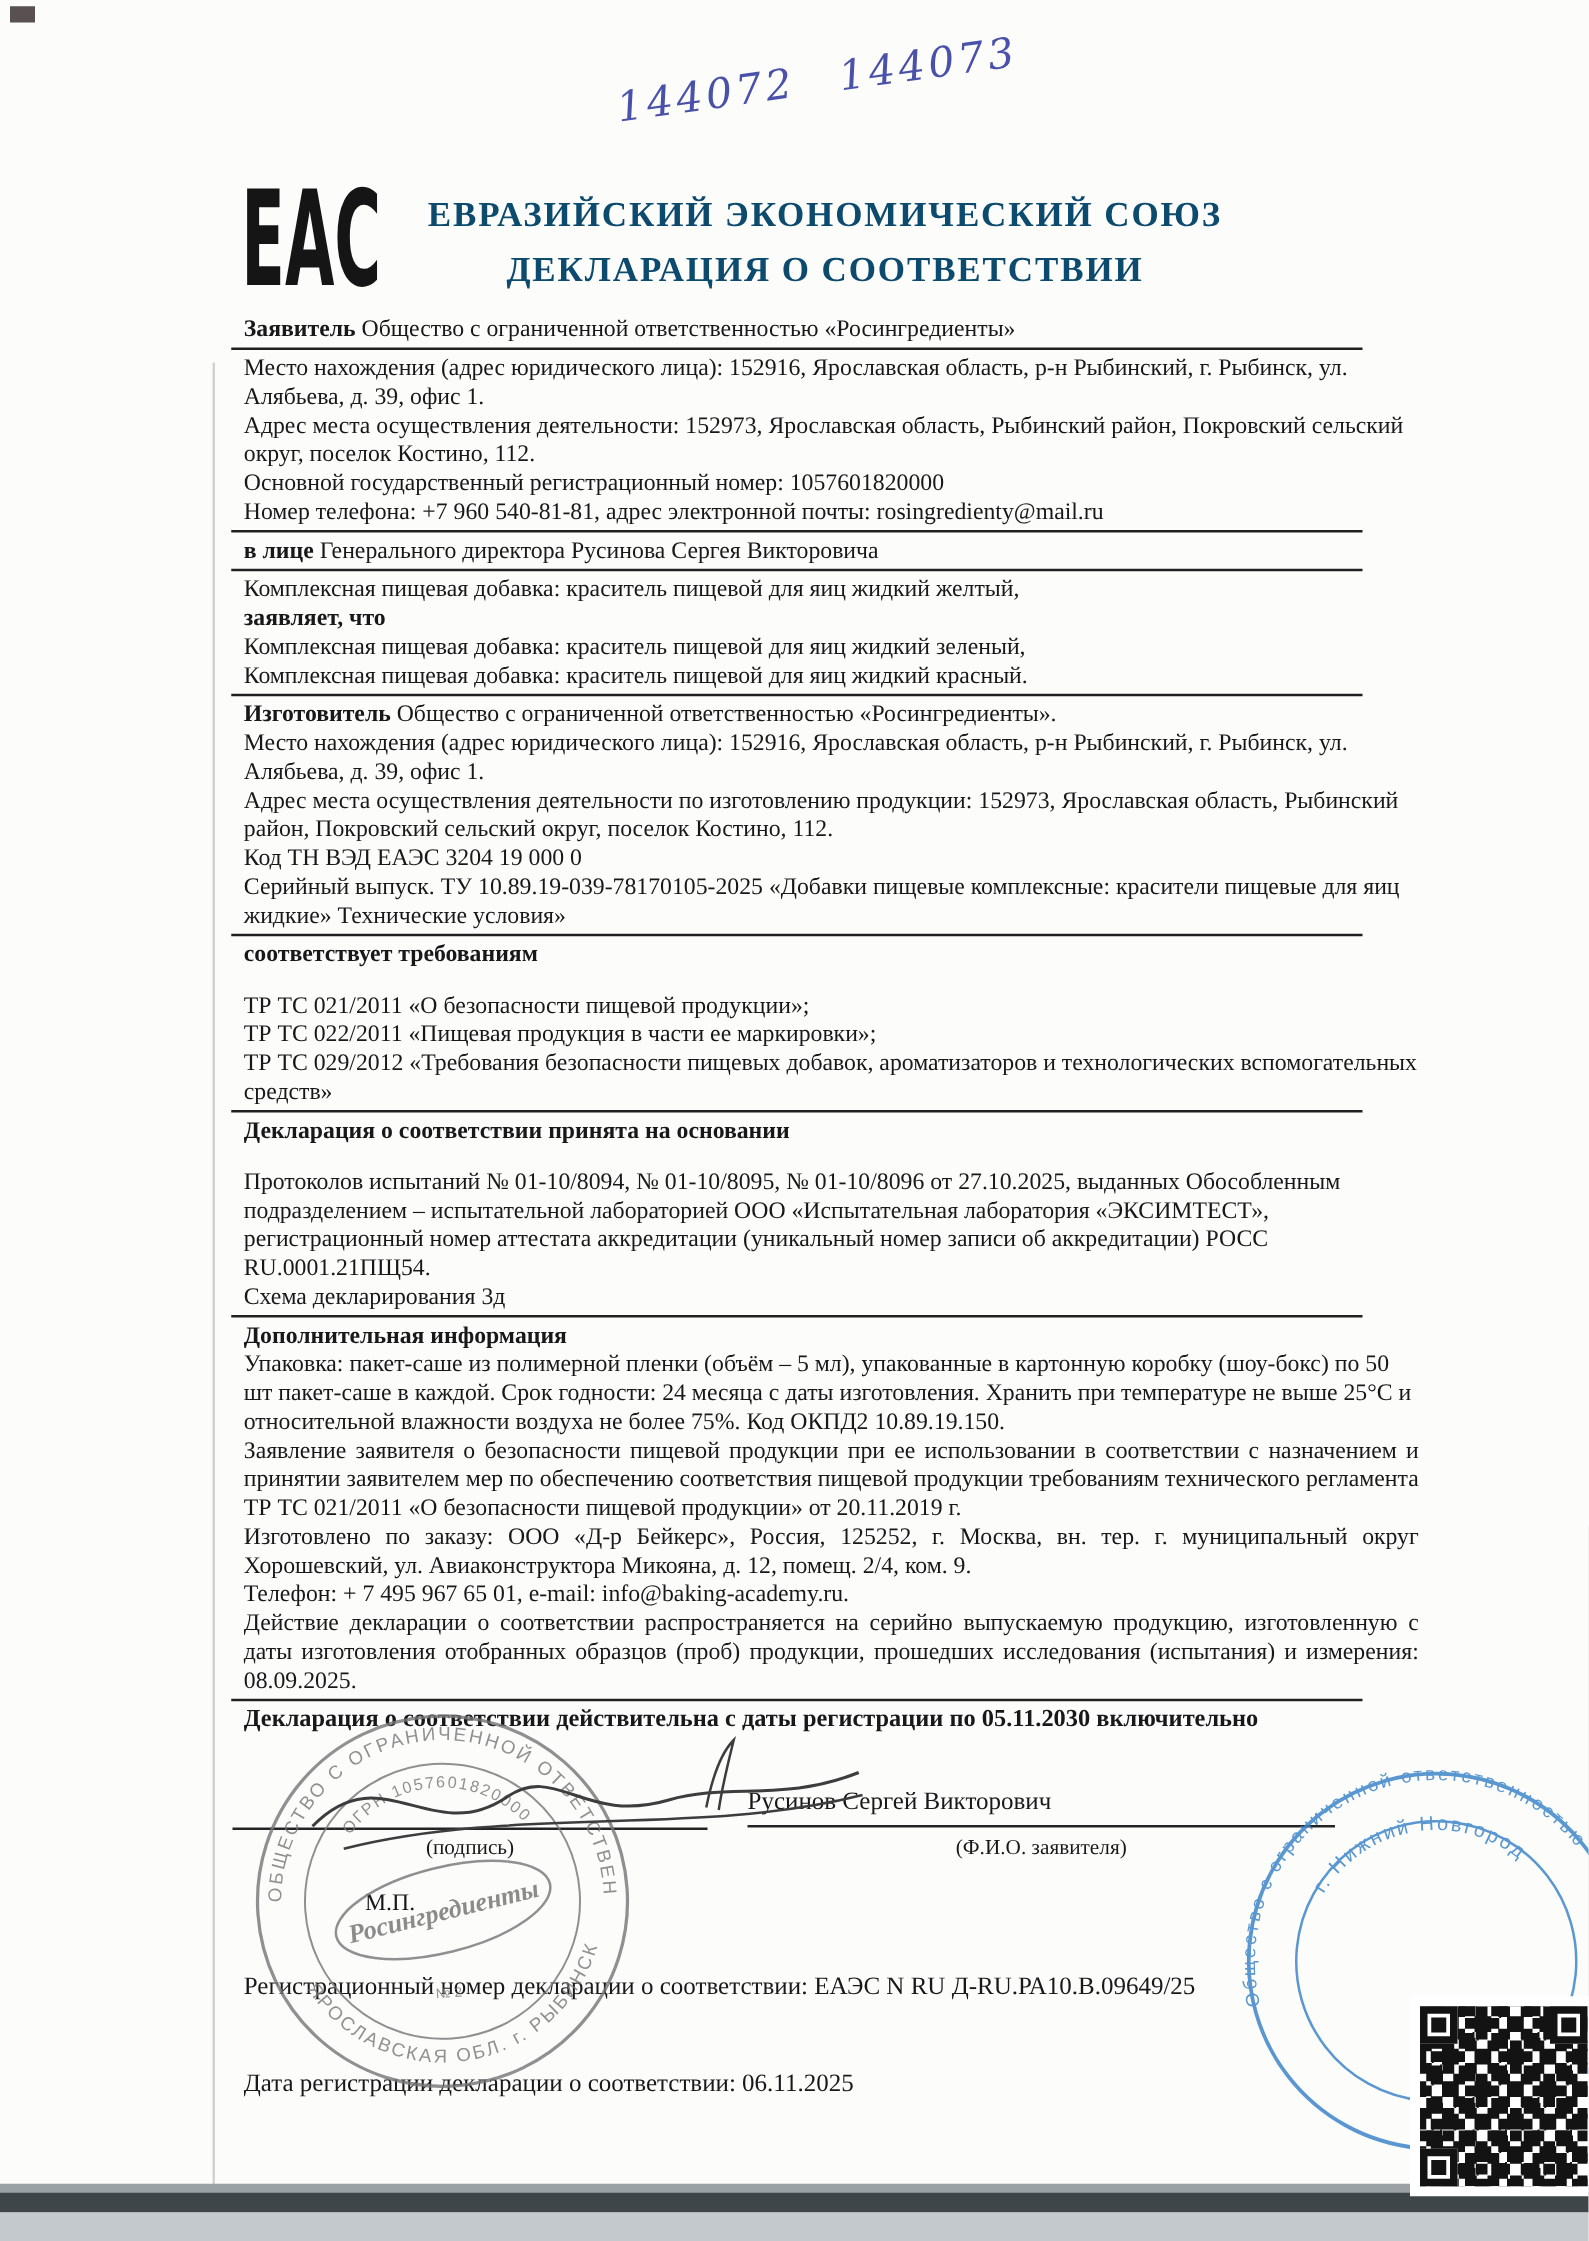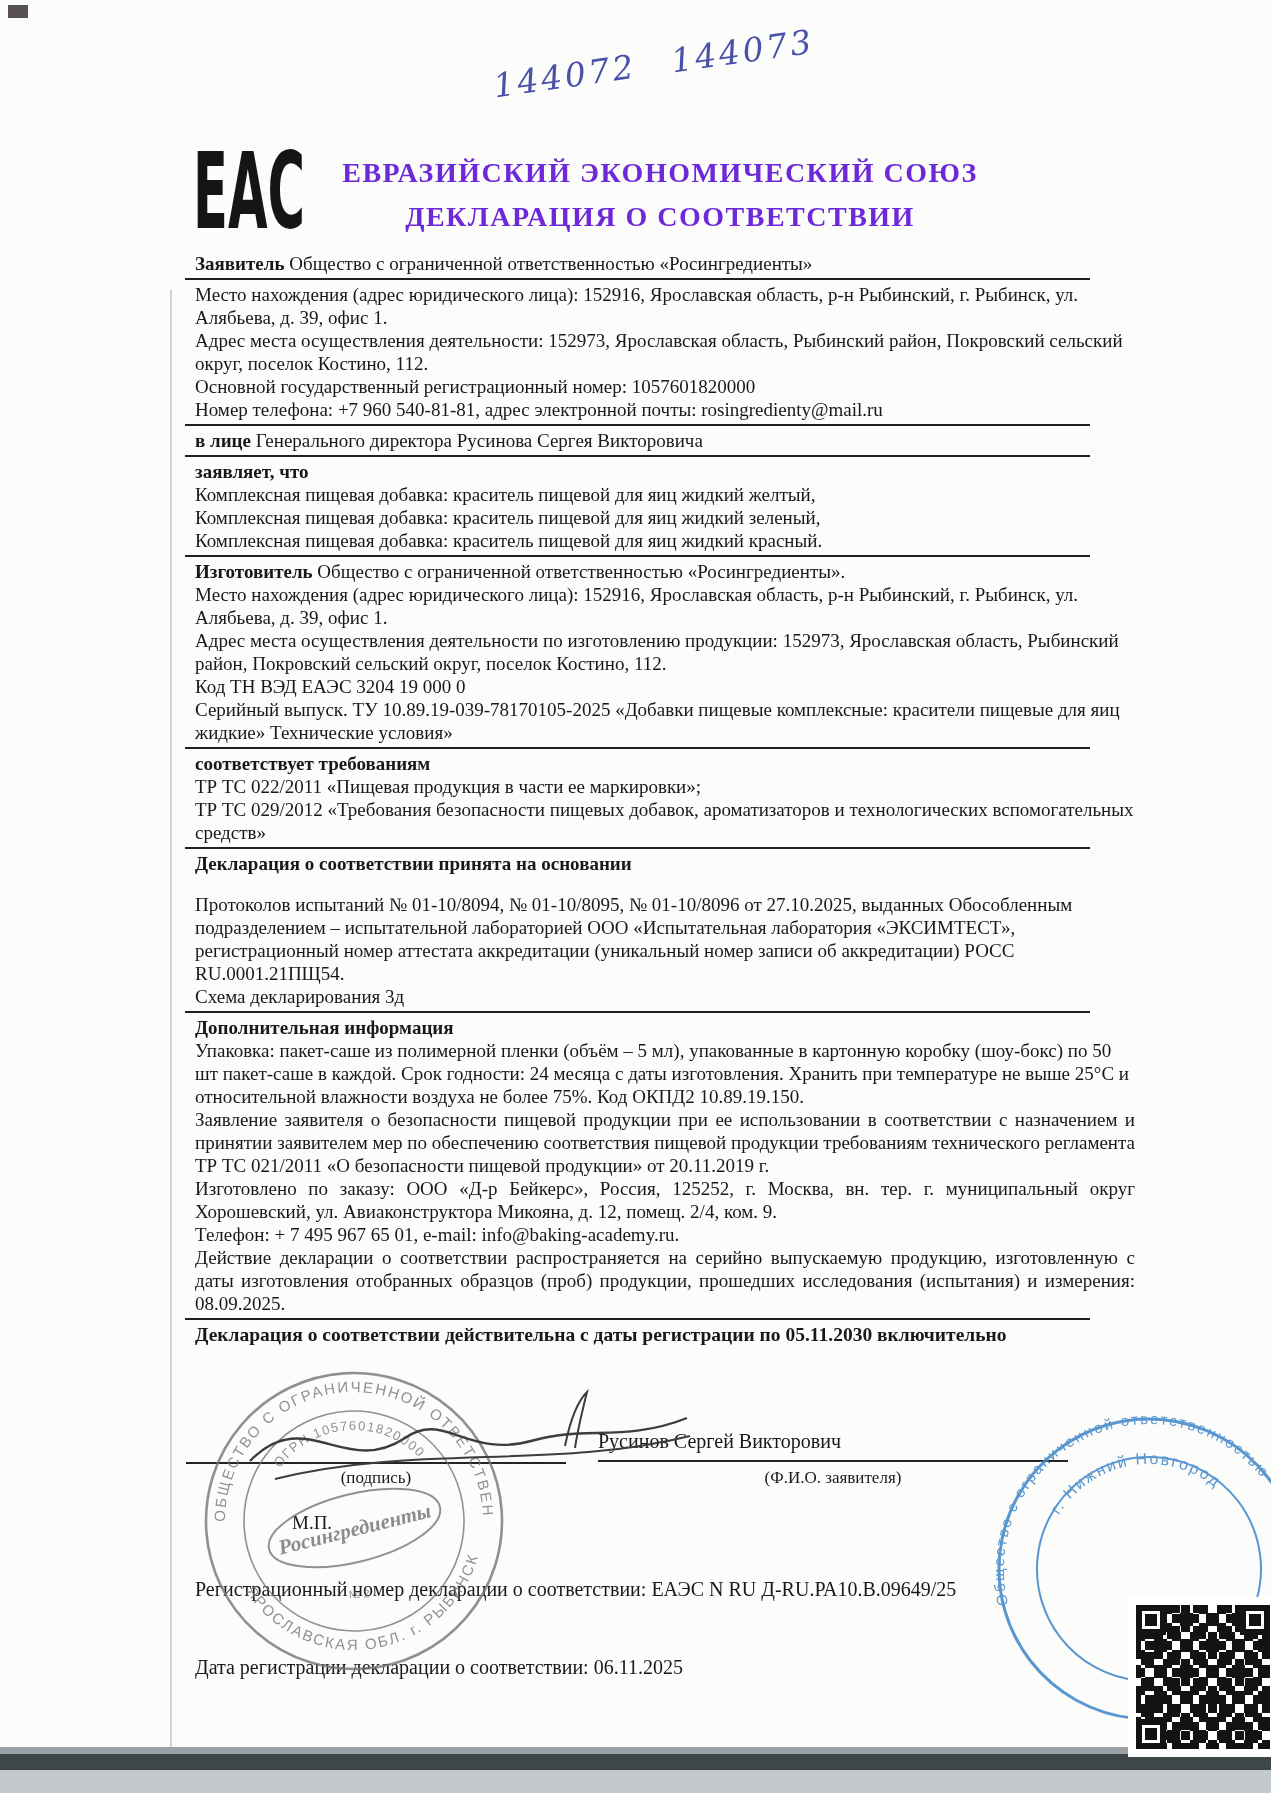--- a/index.html
+++ b/index.html
@@ -11,21 +11,21 @@
   .band1{position:absolute;left:0;top:1747px;width:100%;height:7px;background:#9aa2a5}
   .band2{position:absolute;left:0;top:1754px;width:100%;height:16px;background:#3f464a}
   .band3{position:absolute;left:0;top:1770px;width:100%;height:23px;background:#c3c9cc}
   
   .handwriting{position:absolute;left:492px;top:44px;font-size:33px;color:#4a51a8;
     transform:rotate(-8deg);font-style:italic;letter-spacing:3px;word-spacing:22px;
     font-family:"DejaVu Serif",serif}
   
   .eac{position:absolute;left:193px;top:146px;width:112px;height:88px}
   .title{position:absolute;left:310px;width:700px;text-align:center;font-weight:bold;
-    font-size:28px;letter-spacing:1.5px;color:#6d28d9}
+    font-size:28px;letter-spacing:1.5px;color:#0c4a6e}
   .t1{top:157px}
   .t2{top:201px}
   
   .flow{position:absolute;left:195px;top:252px;width:940px;font-size:19px;line-height:23px}
   .p{margin:0}
   .b{font-weight:bold}
   .gap{margin-top:18px}
   .just{text-align:justify}
   .rule{height:0;border-top:2px solid #202020;margin:3px 0 3px -10px;width:905px}
   .validity{font-size:19.5px}
@@ -83,34 +83,35 @@
 
     <div class="p">Место нахождения (адрес юридического лица): 152916, Ярославская область, р-н Рыбинский, г. Рыбинск, ул. Алябьева, д. 39, офис 1.</div>
     <div class="p">Адрес места осуществления деятельности: 152973, Ярославская область, Рыбинский район, Покровский сельский округ, поселок Костино, 112.</div>
     <div class="p">Основной государственный регистрационный номер: 1057601820000</div>
     <div class="p">Номер телефона: +7 960 540-81-81, адрес электронной почты: rosingredienty@mail.ru</div>
     <div class="rule"></div>
 
     <div class="p"><span class="b">в лице</span> <span>Генерального директора Русинова Сергея Викторовича</span></div>
     <div class="rule"></div>
 
+    <div class="p">Комплексная пищевая добавка: краситель пищевой для яиц жидкий желтый,</div>
     <div class="p b">заявляет, что</div>
-    <div class="p">Комплексная пищевая добавка: краситель пищевой для яиц жидкий желтый,</div>
     <div class="p">Комплексная пищевая добавка: краситель пищевой для яиц жидкий зеленый,</div>
     <div class="p">Комплексная пищевая добавка: краситель пищевой для яиц жидкий красный.</div>
     <div class="rule"></div>
 
     <div class="p"><span class="b">Изготовитель</span> <span>Общество с ограниченной ответственностью «Росингредиенты».</span></div>
     <div class="p">Место нахождения (адрес юридического лица): 152916, Ярославская область, р-н Рыбинский, г. Рыбинск, ул. Алябьева, д. 39, офис 1.</div>
     <div class="p">Адрес места осуществления деятельности по изготовлению продукции: 152973, Ярославская область, Рыбинский район, Покровский сельский округ, поселок Костино, 112.</div>
     <div class="p">Код ТН ВЭД ЕАЭС 3204 19 000 0</div>
     <div class="p">Серийный выпуск. ТУ 10.89.19-039-78170105-2025 «Добавки пищевые комплексные: красители пищевые для яиц жидкие» Технические условия»</div>
     <div class="rule"></div>
 
     <div class="p b">соответствует требованиям</div>
+    <div class="p gap">ТР ТС 021/2011 «О безопасности пищевой продукции»;</div>
     <div class="p">ТР ТС 022/2011 «Пищевая продукция в части ее маркировки»;</div>
     <div class="p">ТР ТС 029/2012 «Требования безопасности пищевых добавок, ароматизаторов и технологических вспомогательных средств»</div>
     <div class="rule"></div>
 
     <div class="p b">Декларация о соответствии принята на основании</div>
     <div class="p gap">Протоколов испытаний № 01-10/8094, № 01-10/8095, № 01-10/8096 от 27.10.2025, выданных Обособленным подразделением – испытательной лабораторией ООО «Испытательная лаборатория «ЭКСИМТЕСТ», регистрационный номер аттестата аккредитации (уникальный номер записи об аккредитации) РОСС RU.0001.21ПЩ54.</div>
     <div class="p">Схема декларирования 3д</div>
     <div class="rule"></div>
 
     <div class="p b">Дополнительная информация</div>

